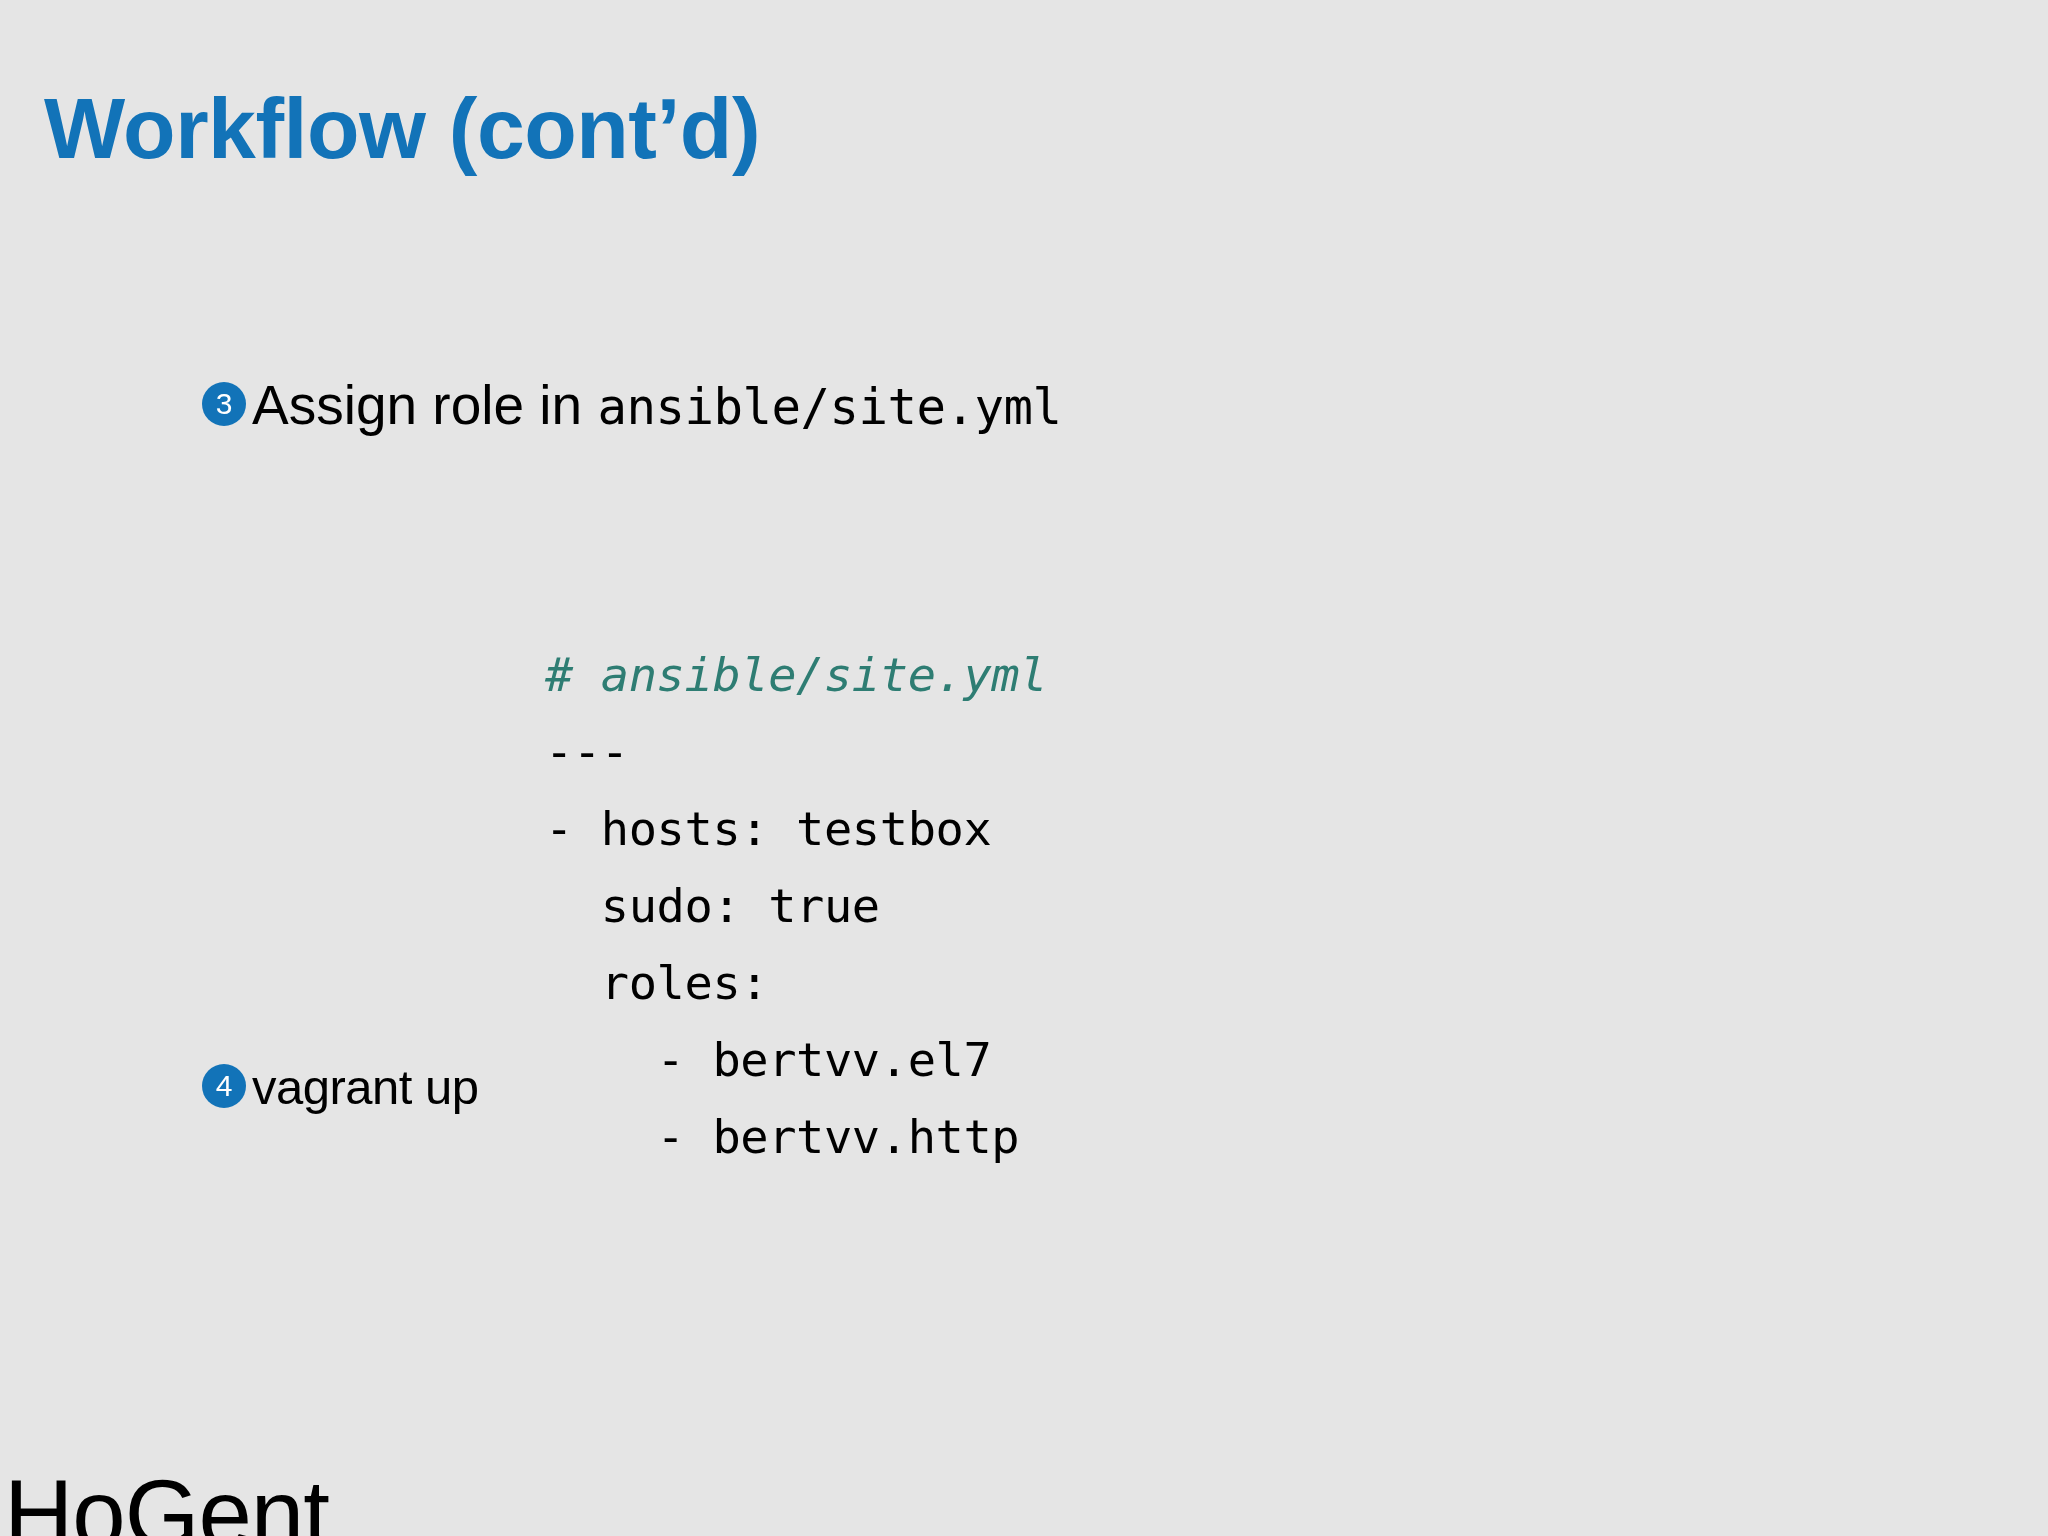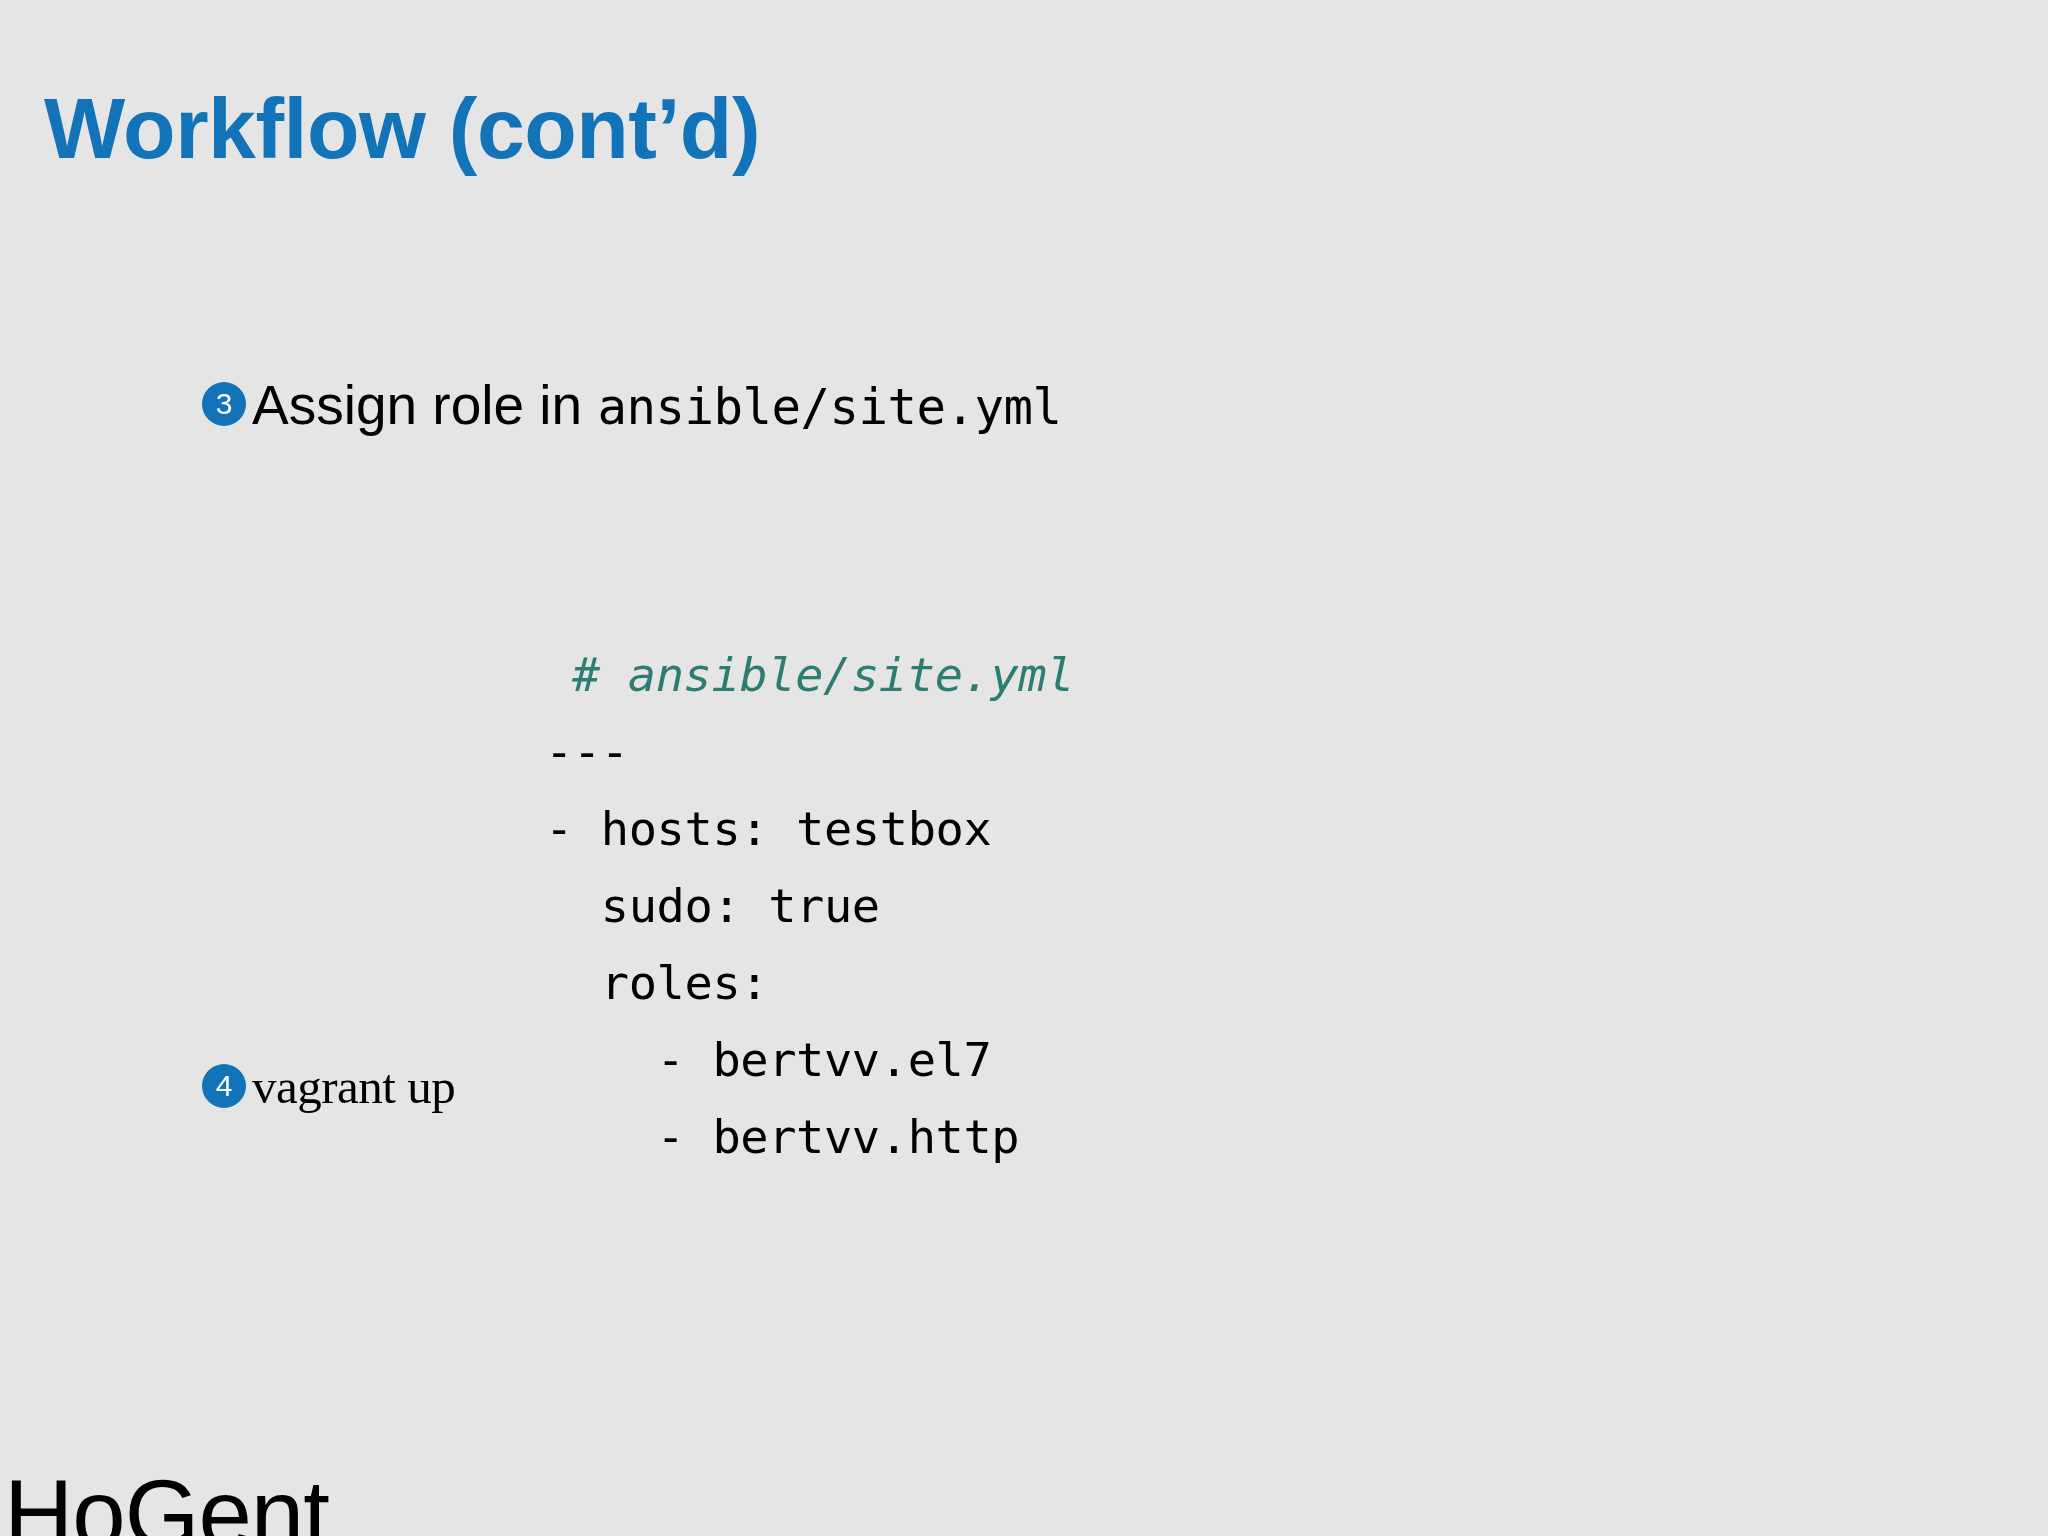--- a/index.html
+++ b/index.html
@@ -79,21 +79,21 @@
     white-space: nowrap;
   }
 
   .enum-text .mono {
     font-family: "DejaVu Sans Mono", "Liberation Mono", monospace;
     font-size: 49px;
     letter-spacing: -0.5px;
   }
 
   .enum-text.mono-only {
-    font-family: Liberation Serif, serif;
+    font-family: Liberation Sans, sans-serif;
     font-size: 49px;
     letter-spacing: -0.5px;
   }
 
   
   .code-block {
     position: absolute;
     left: 545px;
     top: 482px;
     font-family: "DejaVu Sans Mono", "Liberation Mono", monospace;
@@ -101,21 +101,20 @@
     line-height: 77px;
     color: #000000;
     white-space: pre;
     letter-spacing: -0.4px;
   }
 
   .code-line { display: block; height: 77px; }
   .code-line.comment {
     color: #2e7d73;
     font-style: italic;
-    margin-left: 27px;
   }
 
   
   .footer-logo {
     position: absolute;
     left: 4px;
     bottom: -26px;
     font-family: "Liberation Sans", sans-serif;
     font-size: 96px;
     font-weight: normal;

